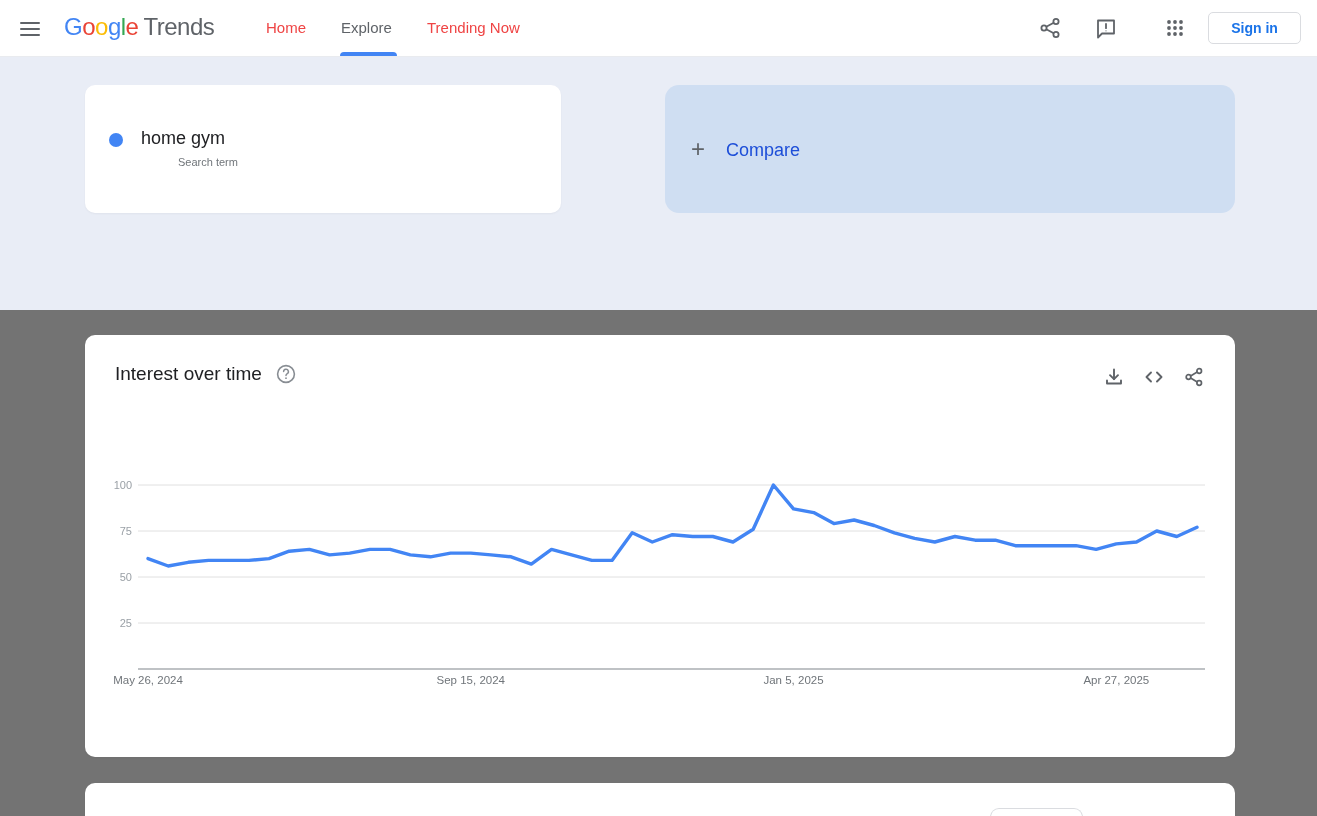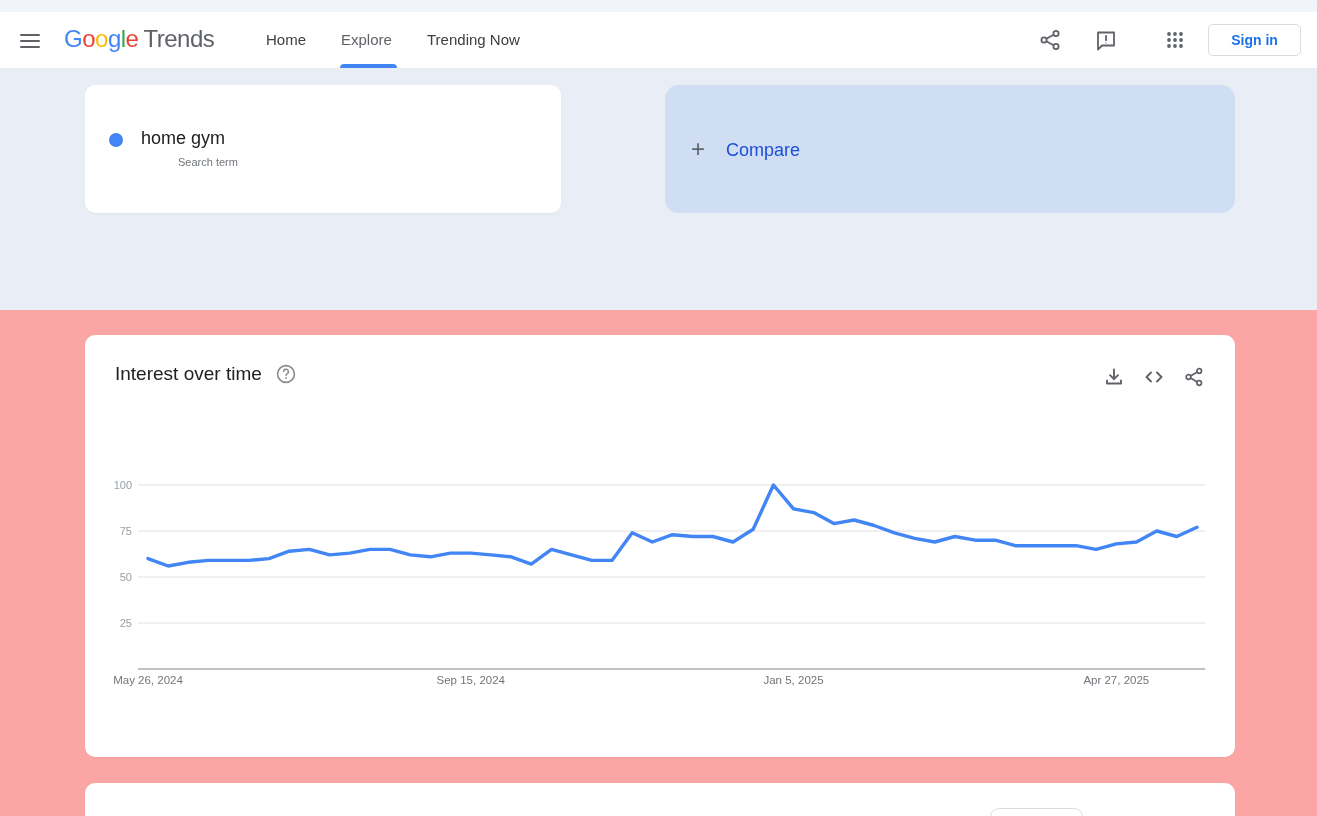--- a/index.html
+++ b/index.html
@@ -2,35 +2,35 @@
 <html><head>
 <meta charset="utf-8">
 <style>
   * { margin:0; padding:0; box-sizing:border-box; }
   html,body { background:#fff; }
   body { font-family:"Liberation Sans", sans-serif; }
   #app { position:relative; width:1317px; height:816px; overflow:hidden; background:#f1f4f9; }
 
   
   .topbar { position:absolute; left:0; top:0; width:1317px; height:57px; background:#fff;
-            border-bottom:1px solid #e9ebef; z-index:5;margin-top:12px; }
+            border-bottom:1px solid #e9ebef; z-index:5; }
   .menu-btn { position:absolute; left:16px; top:15px; width:28px; height:28px; border:none; background:none; cursor:pointer; }
   .logo { position:absolute; left:64px; top:13px; font-size:24px; letter-spacing:-0.5px; cursor:pointer; white-space:nowrap; }
   .logo .trends { color:#5f6368; margin-left:5px; }
-  .nav-item { position:absolute; top:19px; font-size:15px; color:#404040; cursor:pointer; background:none; border:none; font-family:inherit; }
+  .nav-item { position:absolute; top:19px; font-size:15px; color:#ef4444; cursor:pointer; background:none; border:none; font-family:inherit; }
   .nav-item.active { color:#5f6368; }
   .nav-underline { position:absolute; left:340px; bottom:0; width:57px; height:4px; background:#4285f4; border-radius:4px 4px 0 0; }
   .tb-icon { position:absolute; top:16px; width:24px; height:24px; background:none; border:none; cursor:pointer; padding:0; }
   .signin-btn { position:absolute; left:1208px; top:12px; width:93px; height:32px; background:#fff;
                 border:1px solid #dadce0; border-radius:5px; color:#1a73e8; font-size:14px; font-weight:bold;
                 font-family:inherit; cursor:pointer; }
 
   
   .section-controls { position:absolute; left:0; top:57px; width:1317px; height:253px; background:#e9edf6; }
-  .section-main { position:absolute; left:0; top:310px; width:1317px; height:506px; background:#fca5a5; }
+  .section-main { position:absolute; left:0; top:310px; width:1317px; height:506px; background:#737373; }
 
   .card { position:absolute; background:#fff; border-radius:10px; box-shadow:0 1px 2px rgba(60,64,67,0.05); }
 
   
   .term-card { left:85px; top:28px; width:476px; height:128px; cursor:pointer; }
   .term-dot { position:absolute; left:24px; top:48px; width:14px; height:14px; border-radius:50%; background:#4285f4; }
   .term-text { position:absolute; left:56px; top:43px; font-size:18px; color:#202124; }
   .term-sub { position:absolute; left:56px; top:71px; font-size:11px; color:#70757a;margin-left:37px; }
   .compare-card { position:absolute; left:665px; top:28px; width:570px; height:128px; background:#cfdef2;
                   border-radius:14px; cursor:pointer; }

